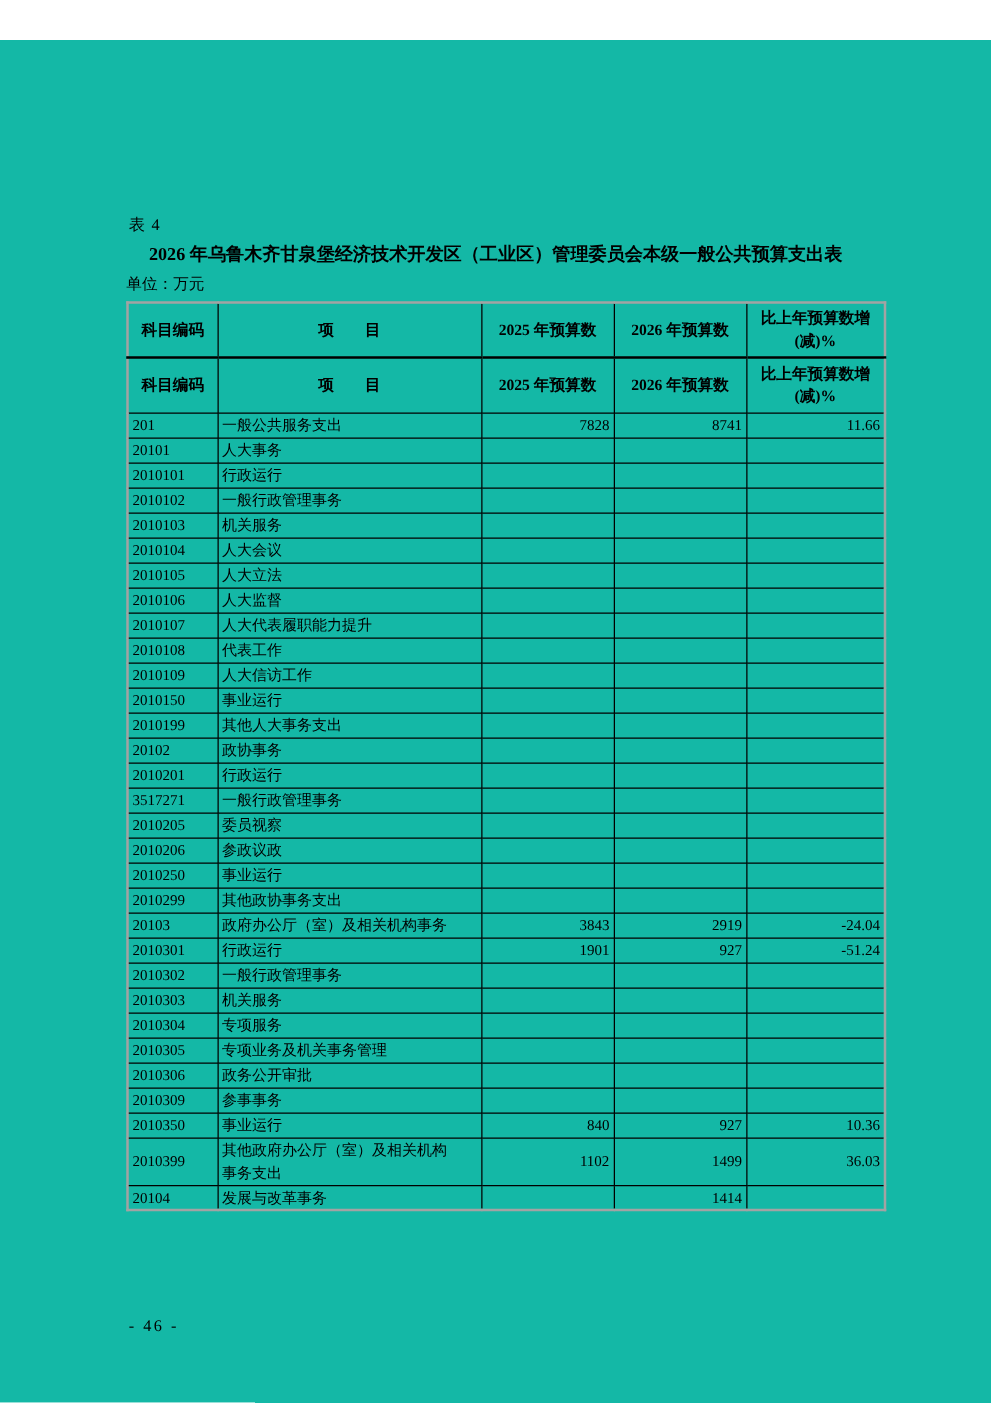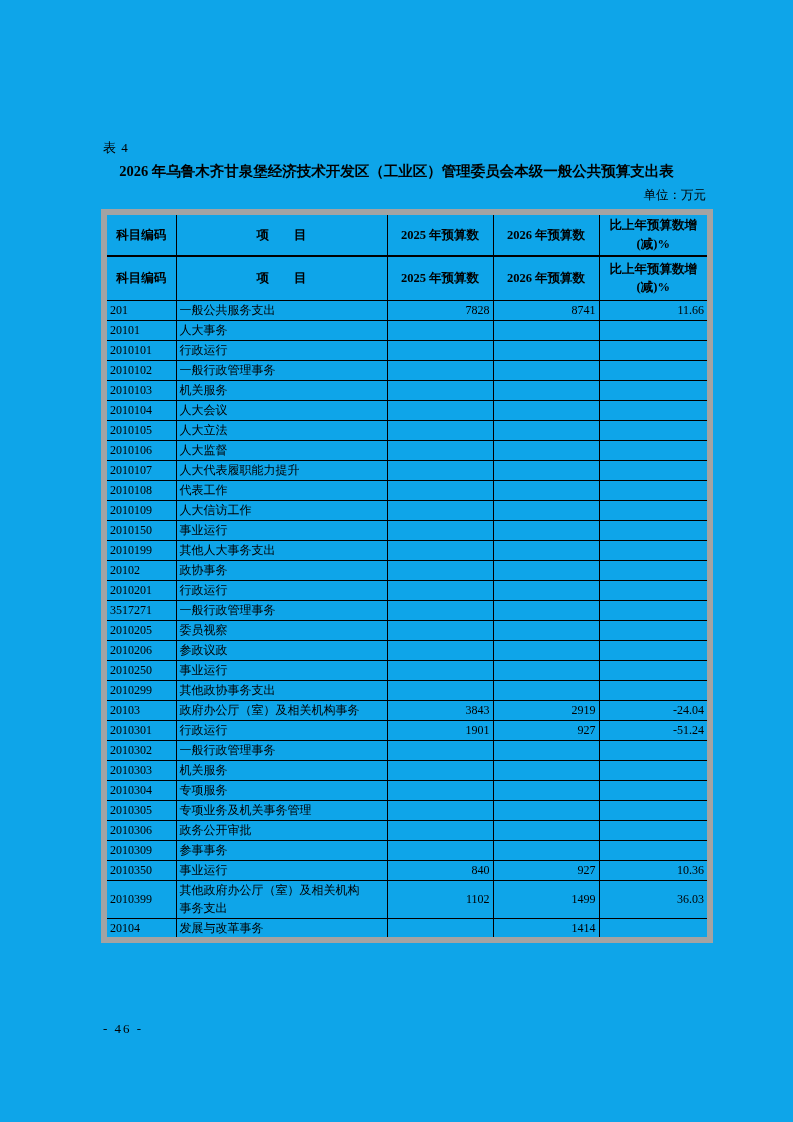--- a/index.html
+++ b/index.html
@@ -3,40 +3,40 @@
 <meta charset="utf-8">
 <style>
   * { margin: 0; padding: 0; box-sizing: border-box; }
   html, body { background: #ffffff; }
   body {
     width: 793px; height: 1122px;
     position: relative;
     font-family: "Liberation Serif", "DejaVu Serif", serif;
     color: #000;
   }
-  .page { position: absolute; inset: 0; background: #0ea5e9; }
+  .page { position: absolute; inset: 0; background: #14b8a6; margin-top: 32px; }
 
   .table-label {
     position: absolute; left: 103px; top: 139px;
     font-size: 13px; letter-spacing: 1px;
   }
   .doc-title {
     position: absolute; left: 0; top: 162px; width: 793px;
     text-align: center; font-size: 14.5px; font-weight: bold;
   }
   .unit-note {
     position: absolute; left: 101px; top: 187px; width: 605px;
-    text-align: right; font-size: 12.5px;
+    text-align: left; font-size: 12.5px;
   }
 
   table.budget {
     position: absolute; left: 101px; top: 209px;
     width: 606px; table-layout: fixed;
     border-collapse: collapse;
-    border: 6px solid #a3a3a3;
+    border: 2px solid #a3a3a3;
     font-size: 12px;
   }
   table.budget col.c0 { width: 72px; }
   table.budget col.c1 { width: 211px; }
   table.budget col.c2 { width: 106px; }
   table.budget col.c3 { width: 106px; }
   table.budget col.c4 { width: 111px; }
 
   table.budget th, table.budget td {
     border: 1px solid #000;

